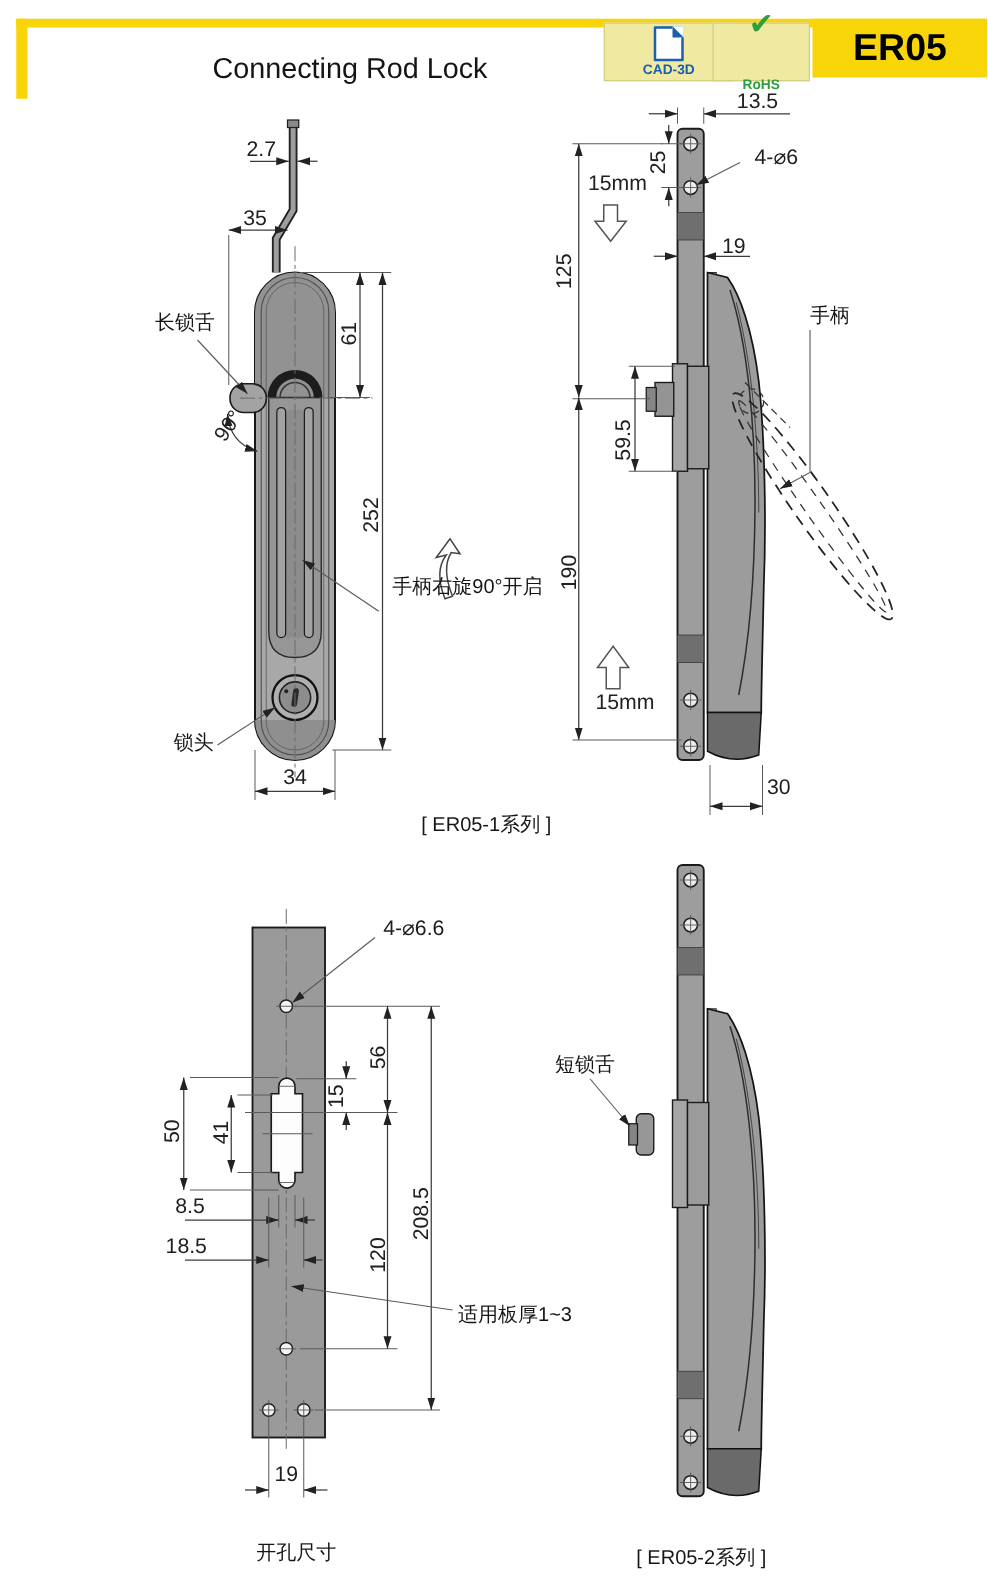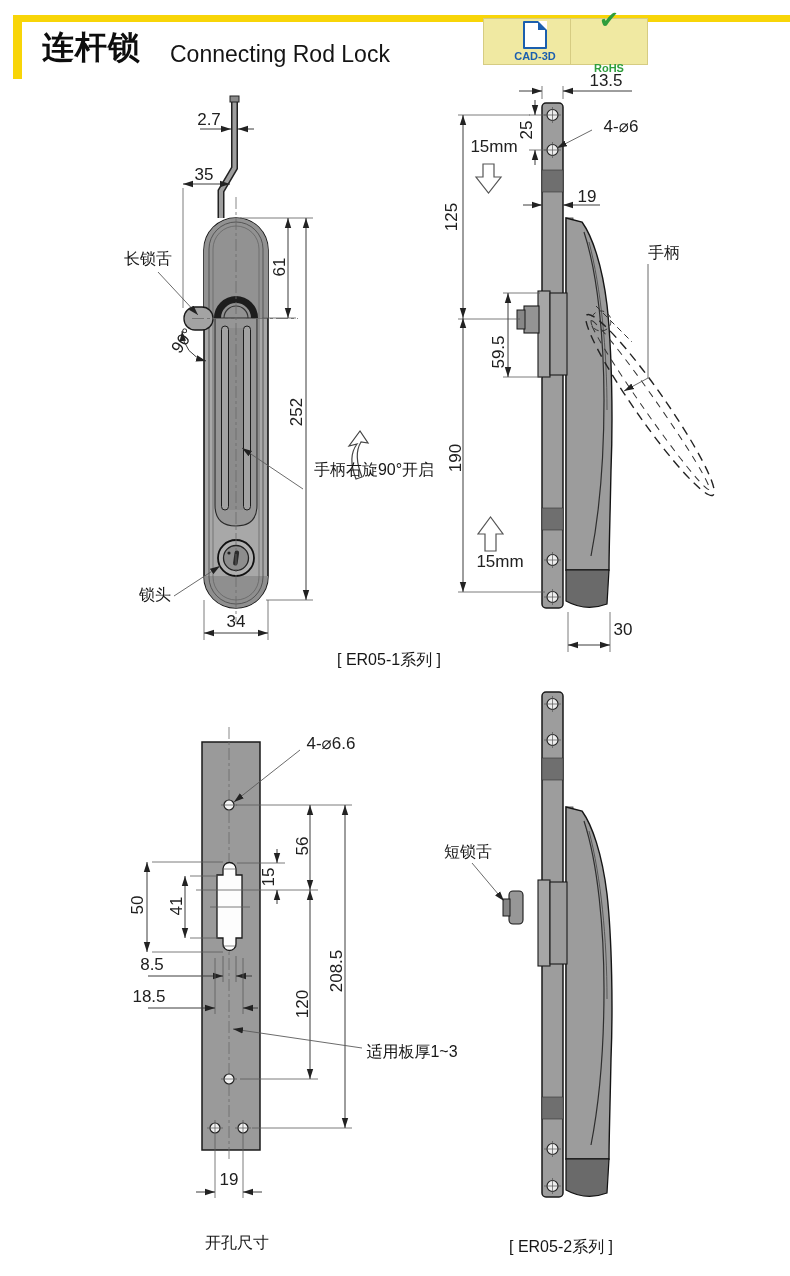--- a/index.html
+++ b/index.html
@@ -24,31 +24,31 @@
          display:flex;align-items:center;justify-content:center;font-size:30px;font-weight:bold;color:#000;}
   svg{position:absolute;left:0;top:0;}
 </style>
 </head>
 <body>
 
 <div id="page">
 
   <div class="bar" style="left:13px;top:15px;width:9px;height:64px;"></div>
   <div class="bar" style="left:13px;top:15px;width:777px;height:7px;"></div>
-  <div class="title-zh pos">连杆锁</div>
   <div class="title-en pos">Connecting Rod Lock</div>
 
   <div class="badge" style="left:483px;">
     <span class="doc-icon"></span>
     <span class="badge-label" style="color:#1b5fae;">CAD-3D</span>
   </div>
   <div class="badge" style="left:570px;width:78px;">
     <span class="check-icon">✔</span>
     <span class="badge-label" style="color:#2f9e3c;margin-top:31px;">RoHS</span>
   </div>
+  <div class="code-block">ER05</div>
 
   <svg width="790" height="1276" viewBox="0 0 790 1276">
     <defs>
       <marker id="mE" markerWidth="11" markerHeight="8" refX="10" refY="4" orient="auto" markerUnits="userSpaceOnUse">
         <path d="M0,0.8 L10,4 L0,7.2 Z" fill="#222"></path>
       </marker>
       <marker id="mS" markerWidth="11" markerHeight="8" refX="1" refY="4" orient="auto" markerUnits="userSpaceOnUse">
         <path d="M11,0.8 L1,4 L11,7.2 Z" fill="#222"></path>
       </marker>
     </defs>

